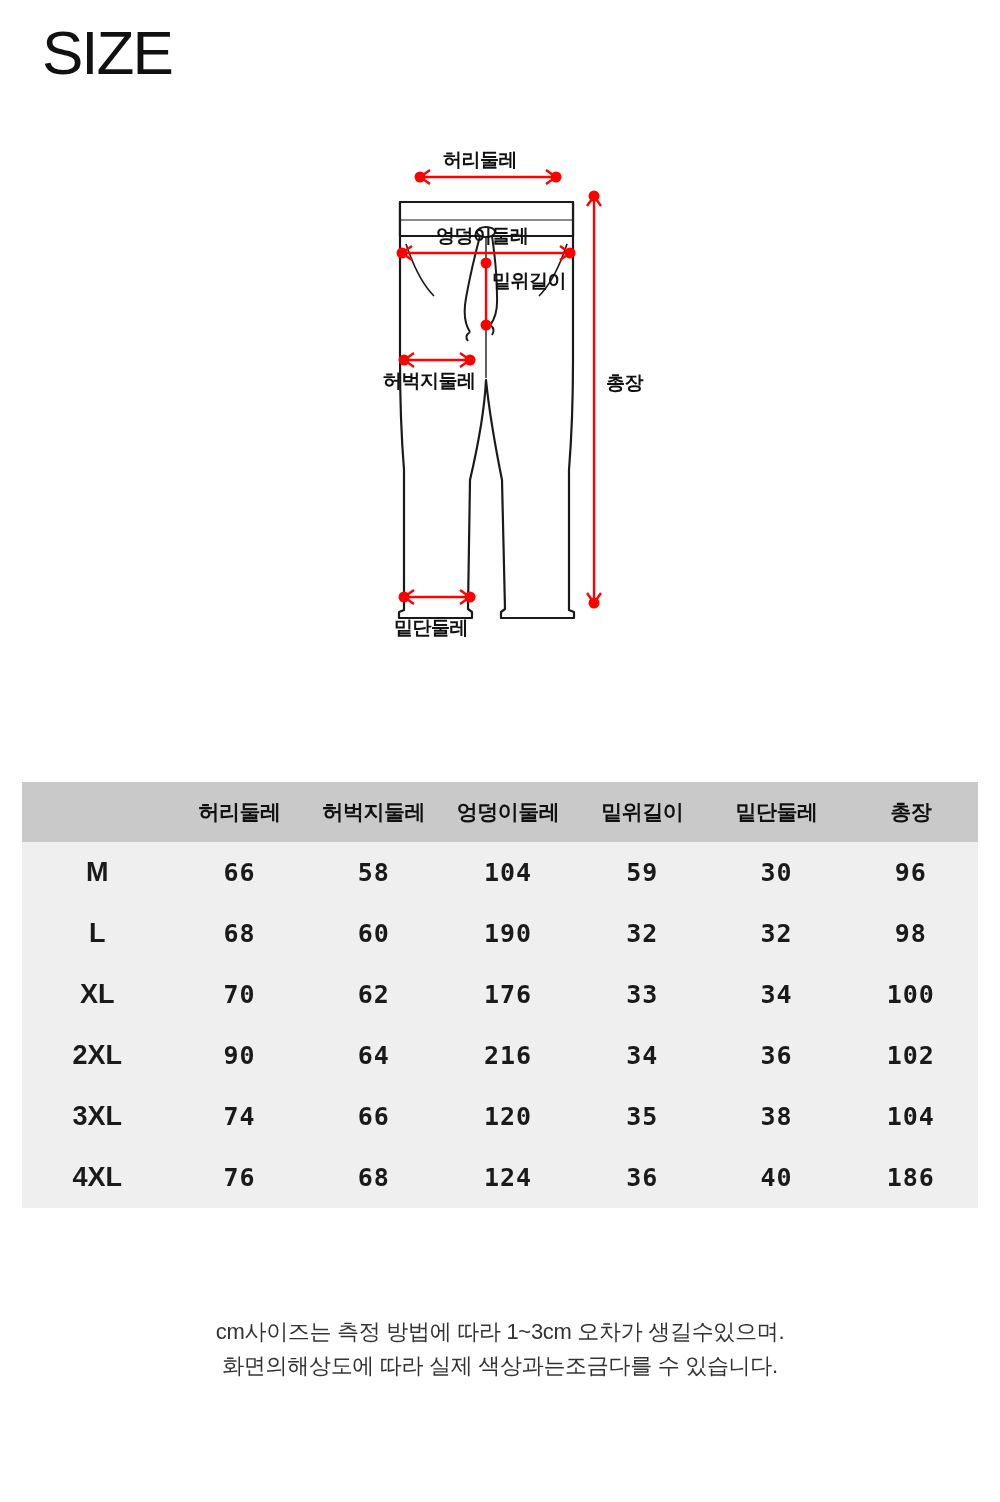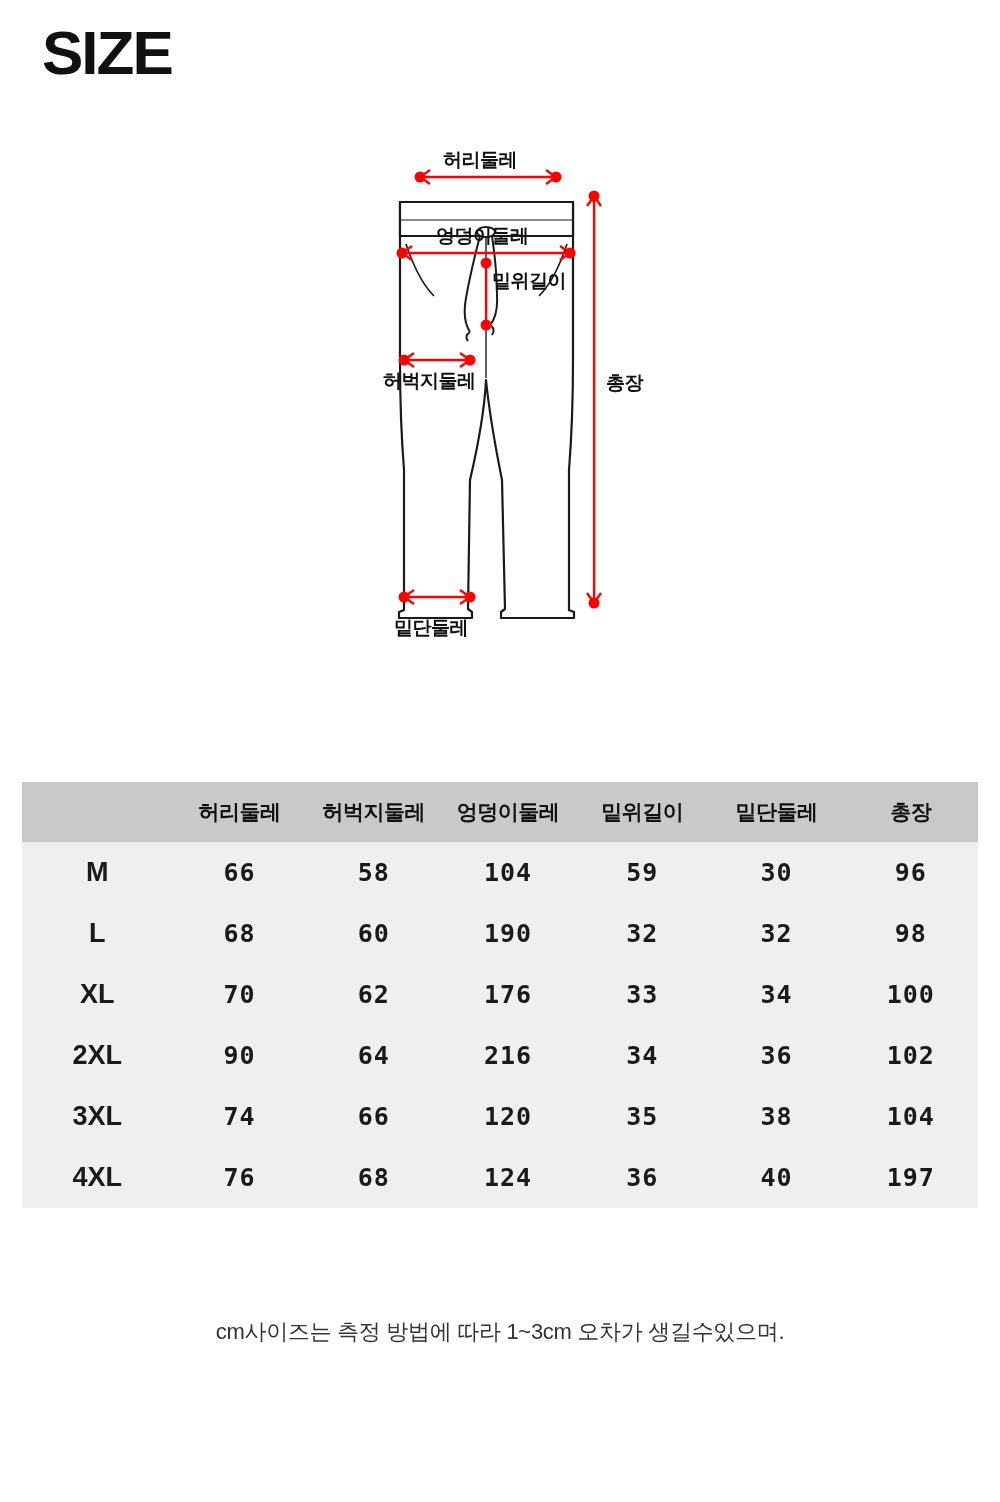--- a/index.html
+++ b/index.html
@@ -13,21 +13,21 @@
     position: relative;
     overflow: hidden;
   }
 
   
   .page-title {
     position: absolute;
     left: 42px;
     top: 22px;
     font-size: 62px;
-    font-weight: bold;
+    font-weight: normal;
     letter-spacing: -2px;
     line-height: 1;
     color: #111111;
     font-family: "Liberation Sans", sans-serif;
   }
 
   
   .diagram {
     position: absolute;
     left: 0;
@@ -276,21 +276,22 @@
         <td>38</td>
         <td>104</td>
       </tr>
       <tr>
         <td class="size-name">4XL</td>
         <td>76</td>
         <td>68</td>
         <td>124</td>
         <td>36</td>
         <td>40</td>
-        <td>197</td>
+        <td>186</td>
       </tr>
     </tbody>
   </table>
 </div>
 
 <div class="footnote">
   <div>cm사이즈는 측정 방법에 따라 1~3cm 오차가 생길수있으며.</div>
+  <div>화면의해상도에 따라 실제 색상과는조금다를 수 있습니다.</div>
 </div>
 
 </body></html>

